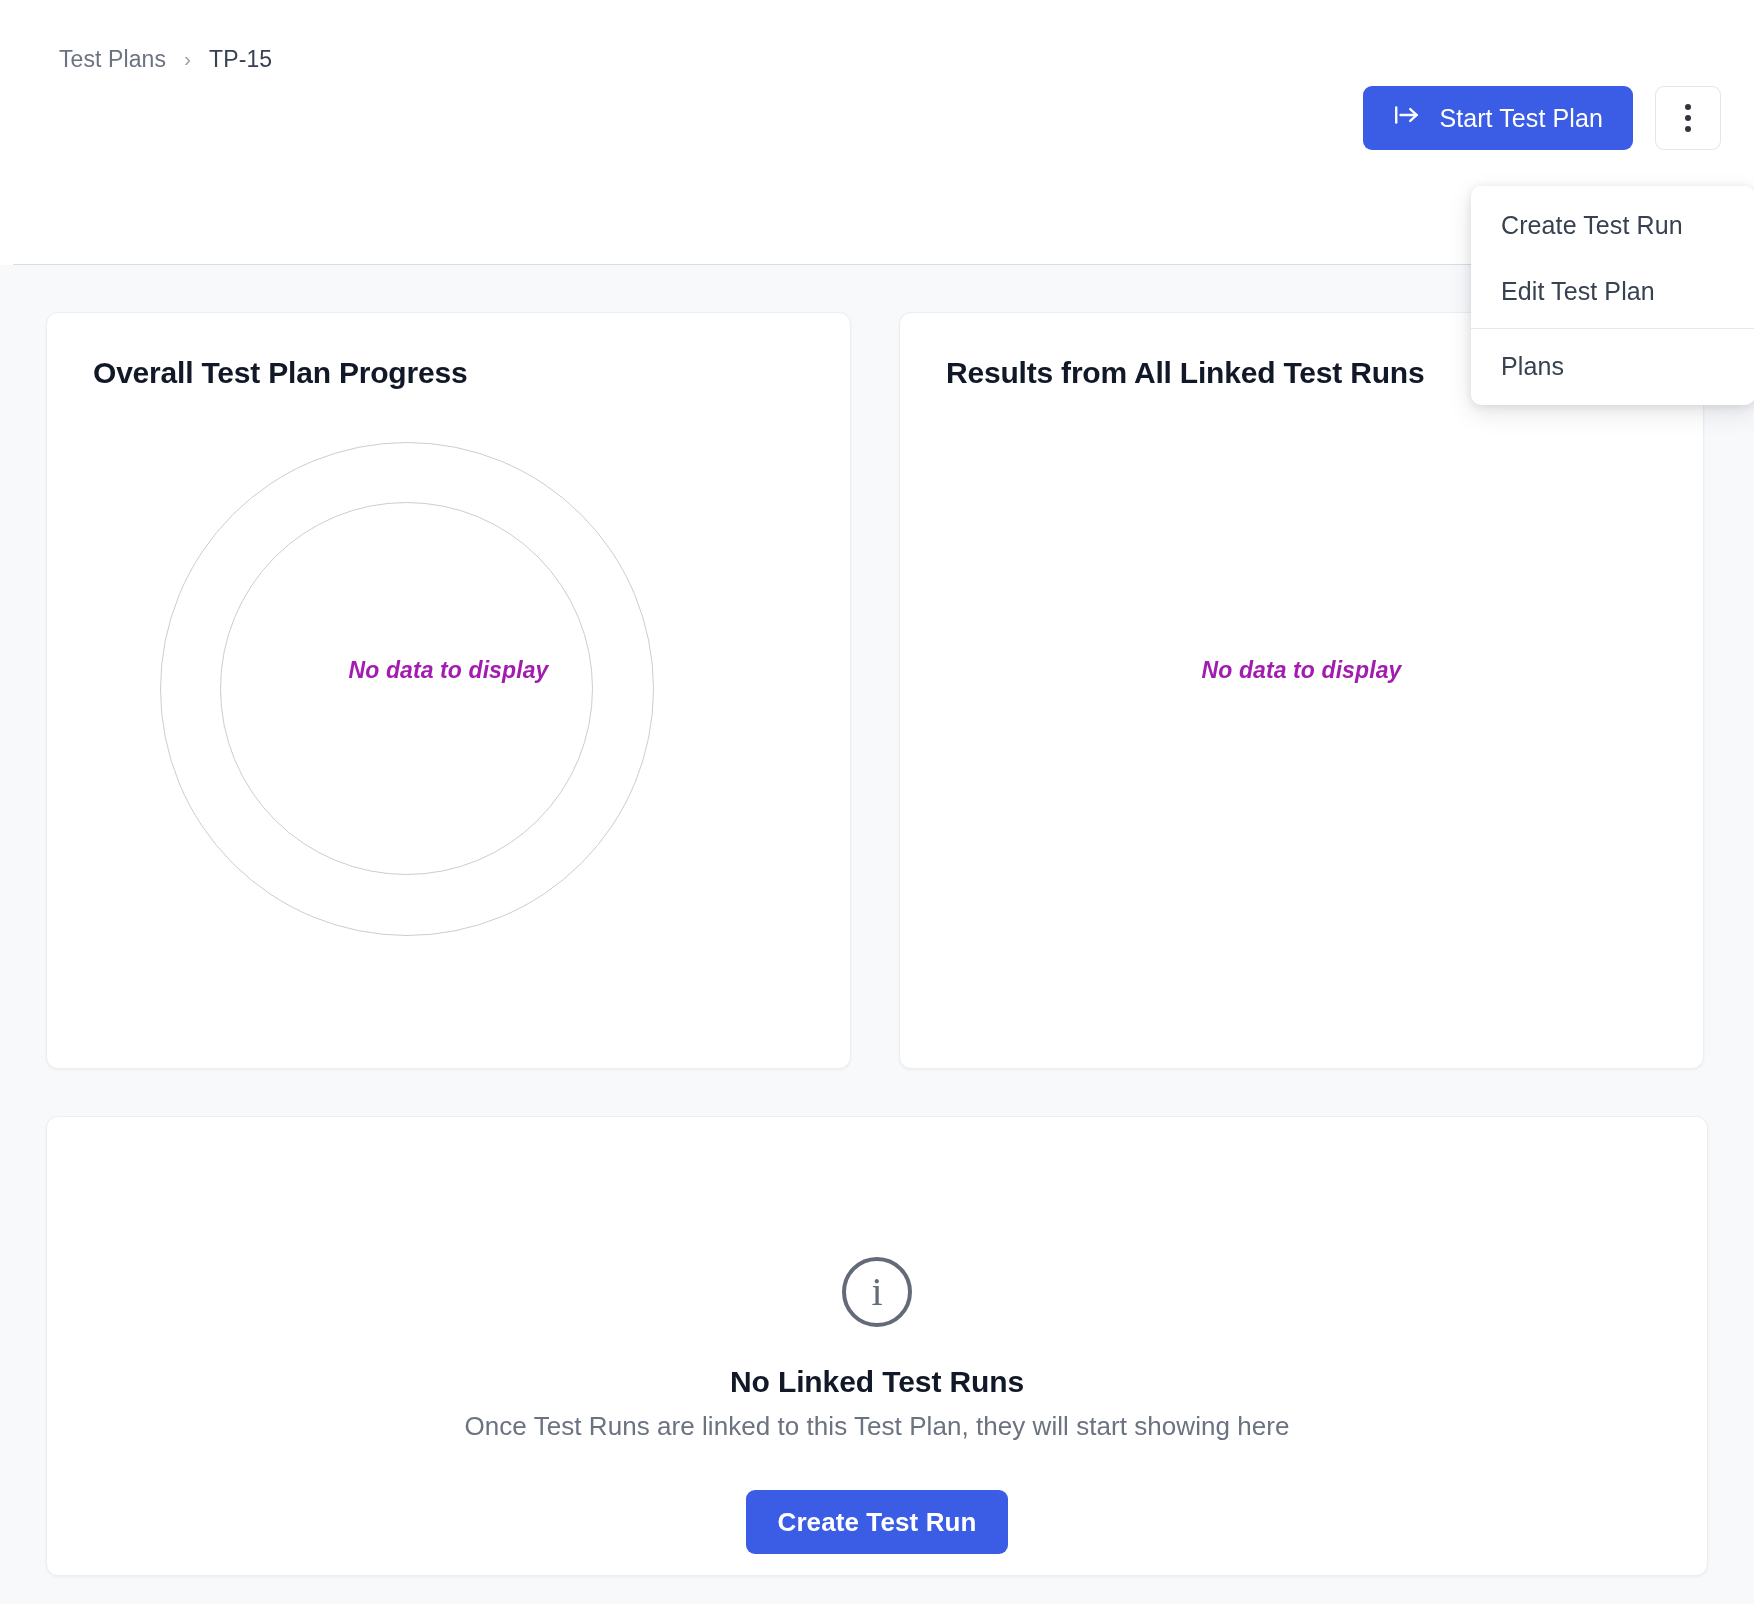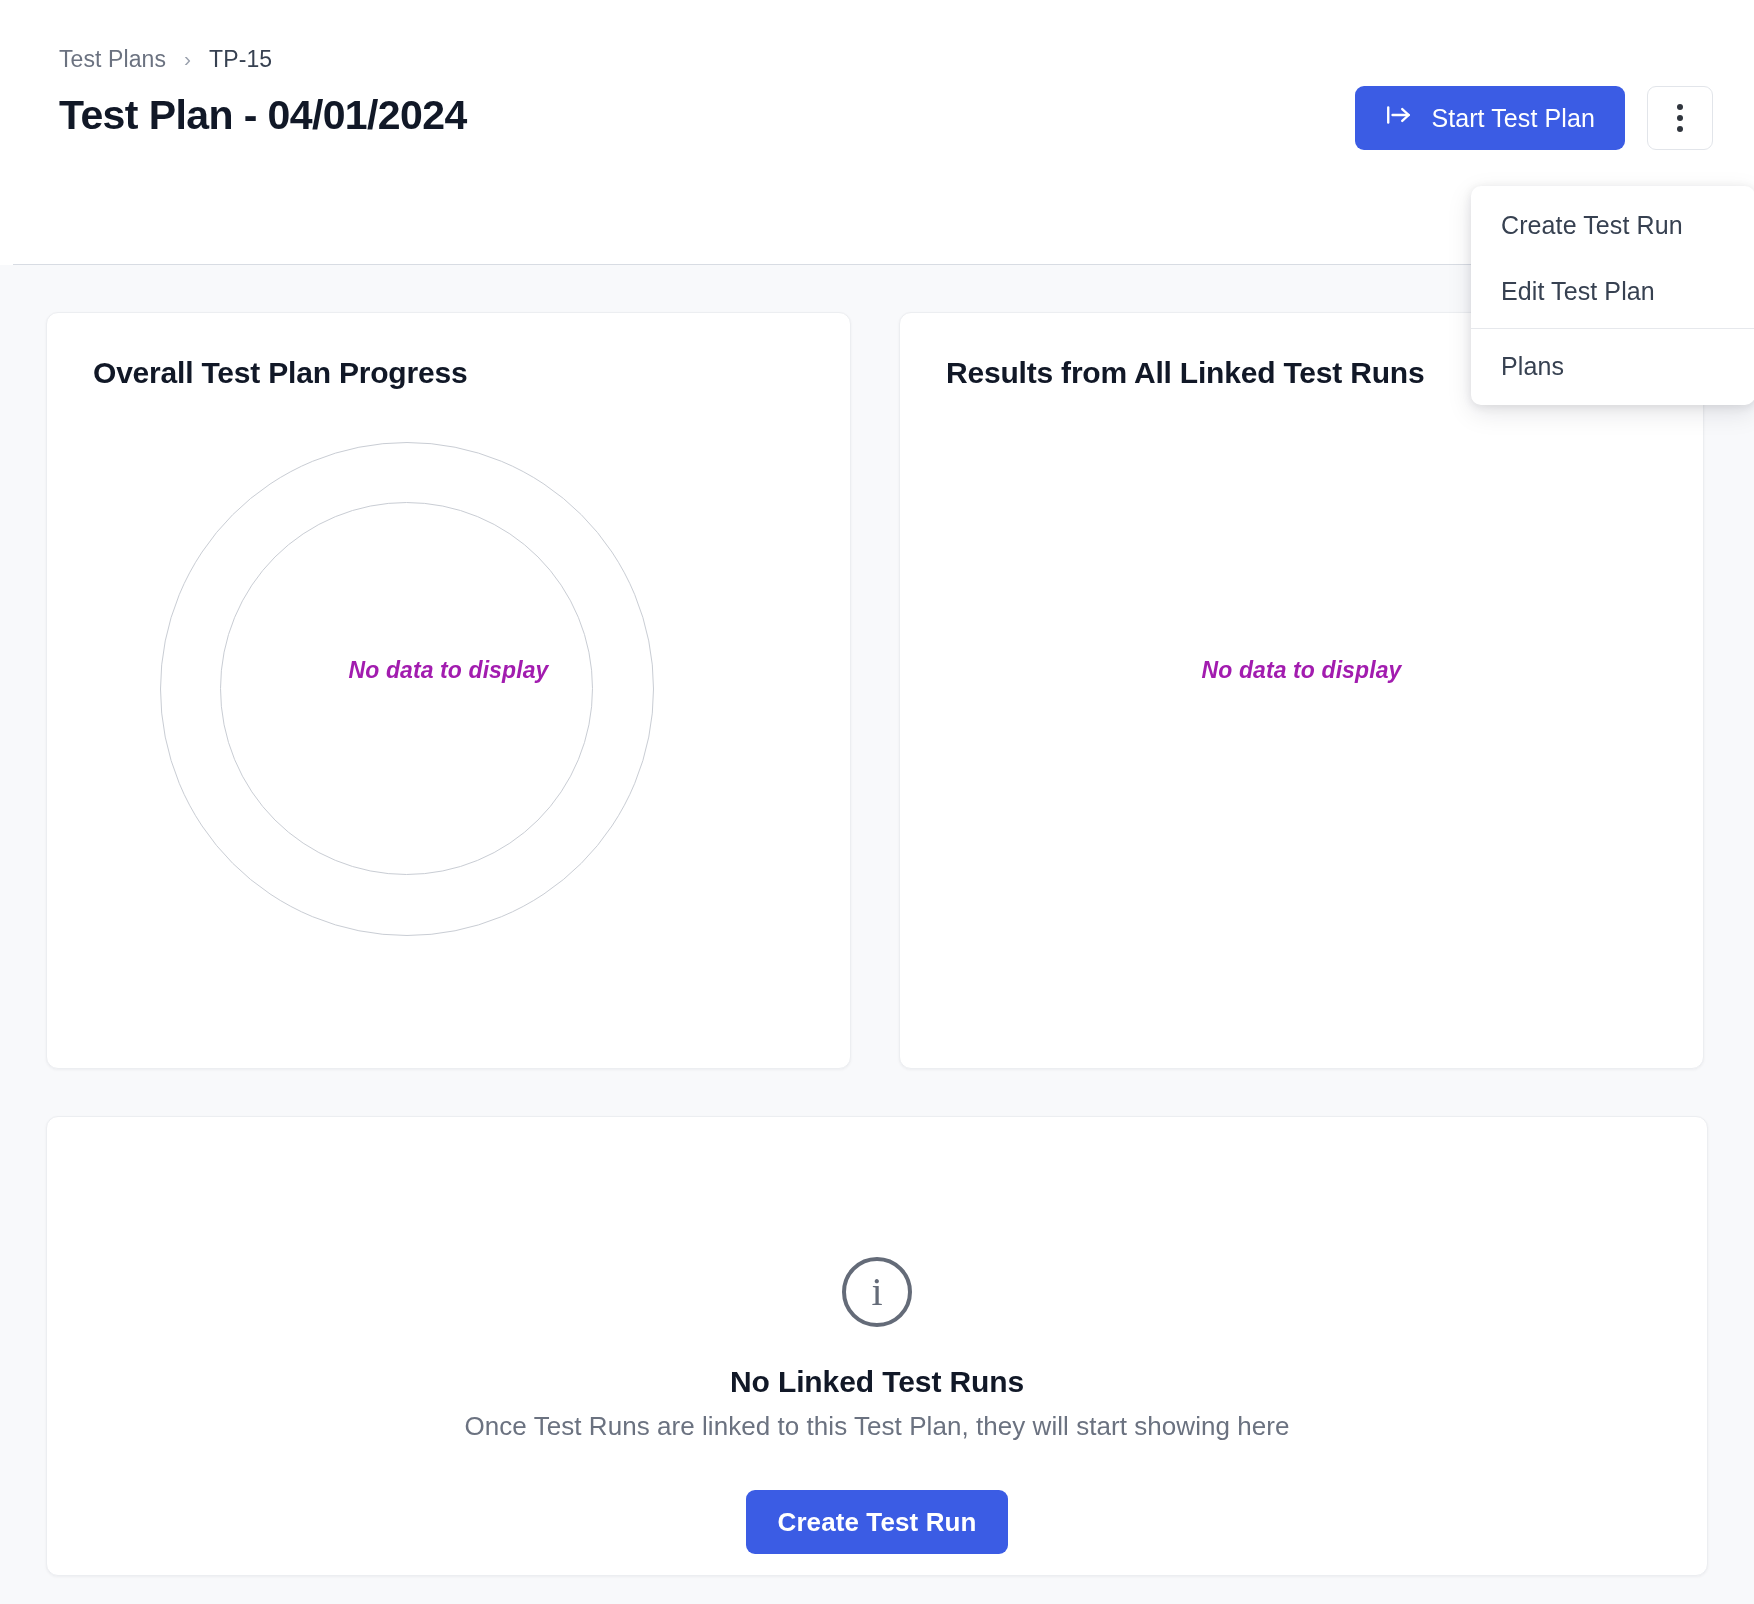--- a/index.html
+++ b/index.html
@@ -87,21 +87,21 @@
     font-size: 25px;
     color: #374151;
     font-weight: 500;
     letter-spacing: 0.1px;
   }
 
   
   .header-actions {
     position: absolute;
     top: 86px;
-    right: 54px;
+    right: 46px;
     display: flex;
     align-items: center;
     gap: 22px;
   }
   .btn-primary {
     display: flex;
     align-items: center;
     justify-content: center;
     gap: 18px;
     background: #3b5ce4;
@@ -296,23 +296,20 @@
 <body>
 
 <div class="page-header">
 
   <div class="breadcrumb">
     <span class="breadcrumb-link">Test Plans</span>
     <span class="breadcrumb-sep">›</span>
     <span class="breadcrumb-current">TP-15</span>
   </div>
 
-  <div class="title-row">
-    <h1 class="page-title">Test Plan - 04/01/2024</h1>
-  </div>
 
 
   <div class="header-actions">
     <button class="btn-primary">
       <span>
         <svg width="28" height="26" viewBox="0 0 26 24" fill="none" stroke="#ffffff" stroke-width="2.2" stroke-linecap="round" stroke-linejoin="round">
           <line x1="3" y1="5" x2="3" y2="19"></line>
           <line x1="7" y1="12" x2="22" y2="12"></line>
           <polyline points="16,6.5 22,12 16,17.5"></polyline>
         </svg>

